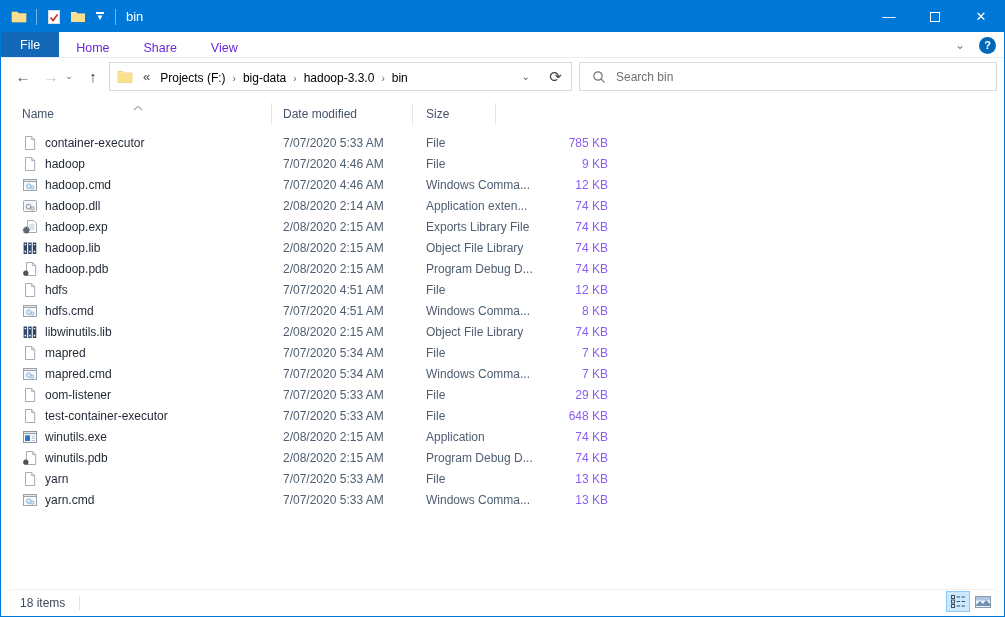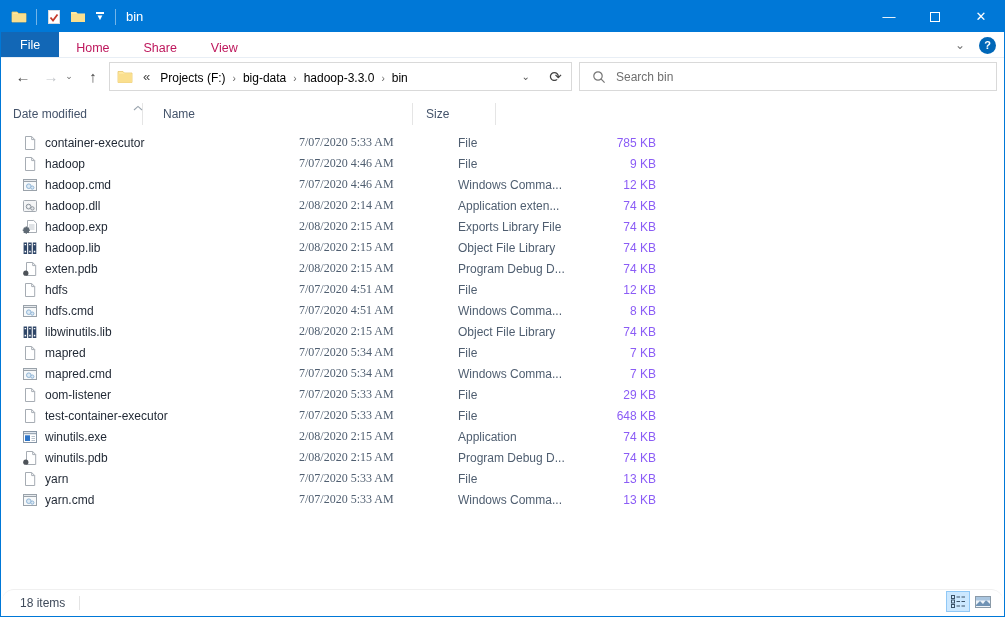--- a/index.html
+++ b/index.html
@@ -19,21 +19,21 @@
   .qat-chev .v { font-size:8px; line-height:6px; color:#fff; }
   .win-title { font-size:13px; margin-left:8px; }
   .win-controls { position:absolute; right:0; top:0; height:31px; display:flex; }
   .win-btn { width:46px; height:31px; display:flex; align-items:center; justify-content:center;
     color:#fff; font-size:13px; }
   .max-glyph { width:10px; height:10px; border:1px solid #fff; display:block; }
 
   
   .ribbon { position:absolute; top:31px; left:0; right:0; height:26px; background:#fff;
     border-bottom:1px solid #e8eef5; display:flex; align-items:stretch; }
-  .tab { padding:16px 17px; display:flex; align-items:center; font-size:12.5px; color:#be185d; }
+  .tab { padding:16px 17px; display:flex; align-items:center; font-size:12.5px; color:#6d28d9; }
   .tab.active { background:#1267b6; color:#fff; padding:0 19px; }
   .ribbon-right { position:absolute; right:8px; top:0; height:26px; display:flex; align-items:center; gap:14px; }
   .rib-chev { color:#777; font-size:12px; }
   .help-circle { width:17px; height:17px; border-radius:50%; background:#0067b8; color:#fff;
     font-size:11px; font-weight:bold; display:flex; align-items:center; justify-content:center; }
 
   
   .toolbar { position:absolute; top:57px; left:0; right:0; height:37px; background:#fff; }
   .nav-btn { position:absolute; top:6px; height:24px; display:flex; align-items:center;
     justify-content:center; color:#4a4a4a; font-size:15px; }
@@ -62,25 +62,25 @@
   .list-area { position:absolute; top:94px; left:1px; right:1px; bottom:27px; background:#fff; }
   .sort-caret { position:absolute; top:2px; left:131px; color:#9aa4ae; }
   .col-headers { display:flex; margin-top:8px; height:22px; }
   .col-h { font-size:12px; color:#44536a; display:flex; align-items:center;
     border-right:1px solid #e5e5e5; }
   .col-h.name { width:270px; padding-left:20px; }
   .col-h.date { width:141px; padding-left:11px; }
   .col-h.type { width:122px; padding-left:13px; }
   .col-h.size { width:83px;  padding-left:13px; }
   .rows { padding-top:7px; }
-  .row { display:flex; height:21px; align-items:center; font-size:12px;gap:16px; }
+  .row { display:flex; height:21px; align-items:center; font-size:12px; }
   .cell-name { width:270px; padding-left:20px; display:flex; align-items:center;
     color:#1f2733; overflow:hidden; white-space:nowrap; }
   .cell-name .ficon { width:16px; height:16px; margin-right:7px; flex:0 0 16px; display:flex; }
-  .cell-date { width:141px; padding-left:11px; color:#4f5e70; white-space:nowrap;font-family:Liberation Serif, serif; }
+  .cell-date { width:141px; padding-left:11px; color:#4f5e70; white-space:nowrap; }
   .cell-type { width:122px; padding-left:13px; color:#4f5e70; white-space:nowrap; overflow:hidden; }
   .cell-size { width:83px; padding-right:10px; text-align:right; color:#8b5cf6; white-space:nowrap; }
 
   
   .statusbar { position:absolute; left:1px; right:1px; bottom:1px; height:26px; background:#fff;
     border-top:1px solid #f0f0f0; display:flex; align-items:center;border-radius:12px; }
   .status-count { font-size:12px; color:#3f4a5a; padding-left:18px; }
   .status-sep { width:1px; height:14px; background:#e4e4e4; margin-left:14px; }
   .view-toggles { position:absolute; right:8px; bottom:3px; display:flex; gap:1px; }
   .vt-btn { width:24px; height:21px; display:flex; align-items:center; justify-content:center;
@@ -171,22 +171,22 @@
     </div>
   </div>
 
   <div class="list-area">
     <span class="sort-caret">
       <svg width="10" height="6" viewBox="0 0 10 6">
           <path d="M1 5l4-3.6L9 5" fill="none" stroke="#9aa4ae" stroke-width="1.1"></path>
         </svg>
     </span>
     <div class="col-headers">
+      <div class="col-h name">Name</div>
       <div class="col-h date">Date modified</div>
-      <div class="col-h name">Name</div>
       <div class="col-h size">Size</div>
     </div>
     <div class="rows" id="rows">
         <div class="row">
           <div class="cell-name">
             <span class="ficon">
               <svg width="16" height="16" viewBox="0 0 16 16">
                 <path d="M3.5 1.5h6.2l3 3v10H3.5z" fill="#fff" stroke="#a6acb3"></path>
                 <path d="M9.7 1.7v2.9h2.9" fill="none" stroke="#a6acb3"></path>
               </svg>
@@ -296,21 +296,21 @@
         </div>
         <div class="row">
           <div class="cell-name">
             <span class="ficon">
               <svg width="16" height="16" viewBox="0 0 16 16">
                 <path d="M4.5 1.5h6.2l3 3v10H4.5z" fill="#fff" stroke="#a6acb3"></path>
                 <path d="M10.7 1.7v2.9h2.9" fill="none" stroke="#a6acb3"></path>
                 <circle cx="3.8" cy="12.2" r="2.6" fill="#4d5258"></circle>
               </svg>
             </span>
-            <span>exten.pdb</span>
+            <span>hadoop.pdb</span>
           </div>
           <div class="cell-date">2/08/2020 2:15 AM</div>
           <div class="cell-type">Program Debug D...</div>
           <div class="cell-size">74 KB</div>
         </div>
         <div class="row">
           <div class="cell-name">
             <span class="ficon">
               <svg width="16" height="16" viewBox="0 0 16 16">
                 <path d="M3.5 1.5h6.2l3 3v10H3.5z" fill="#fff" stroke="#a6acb3"></path>

